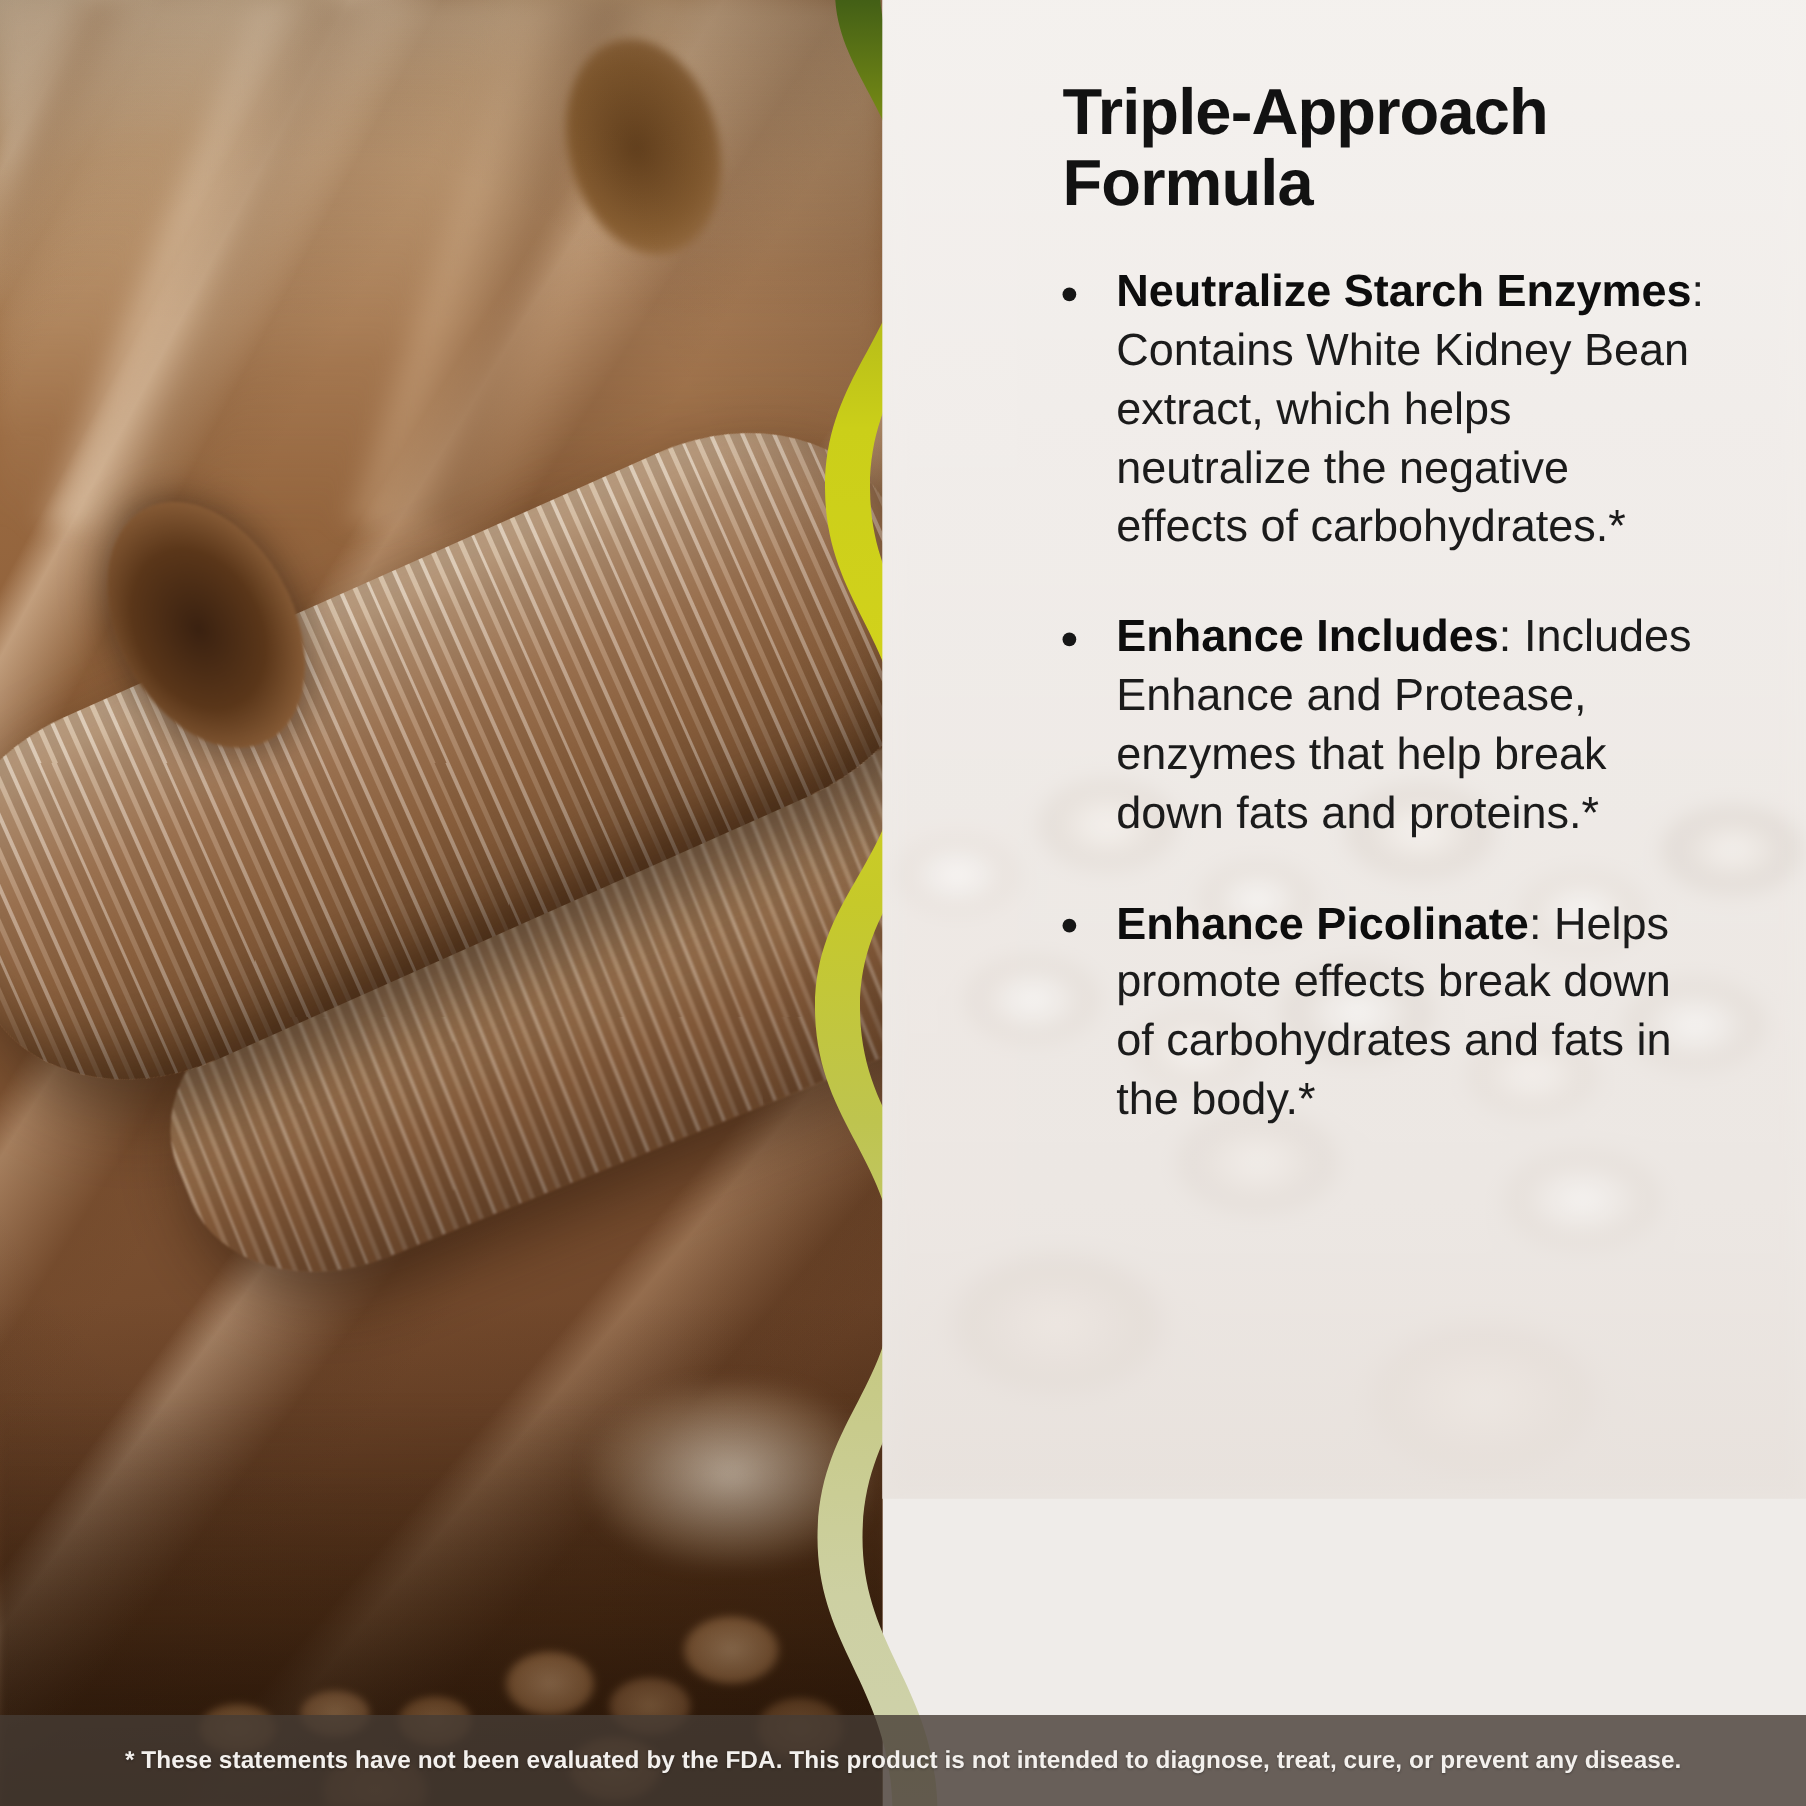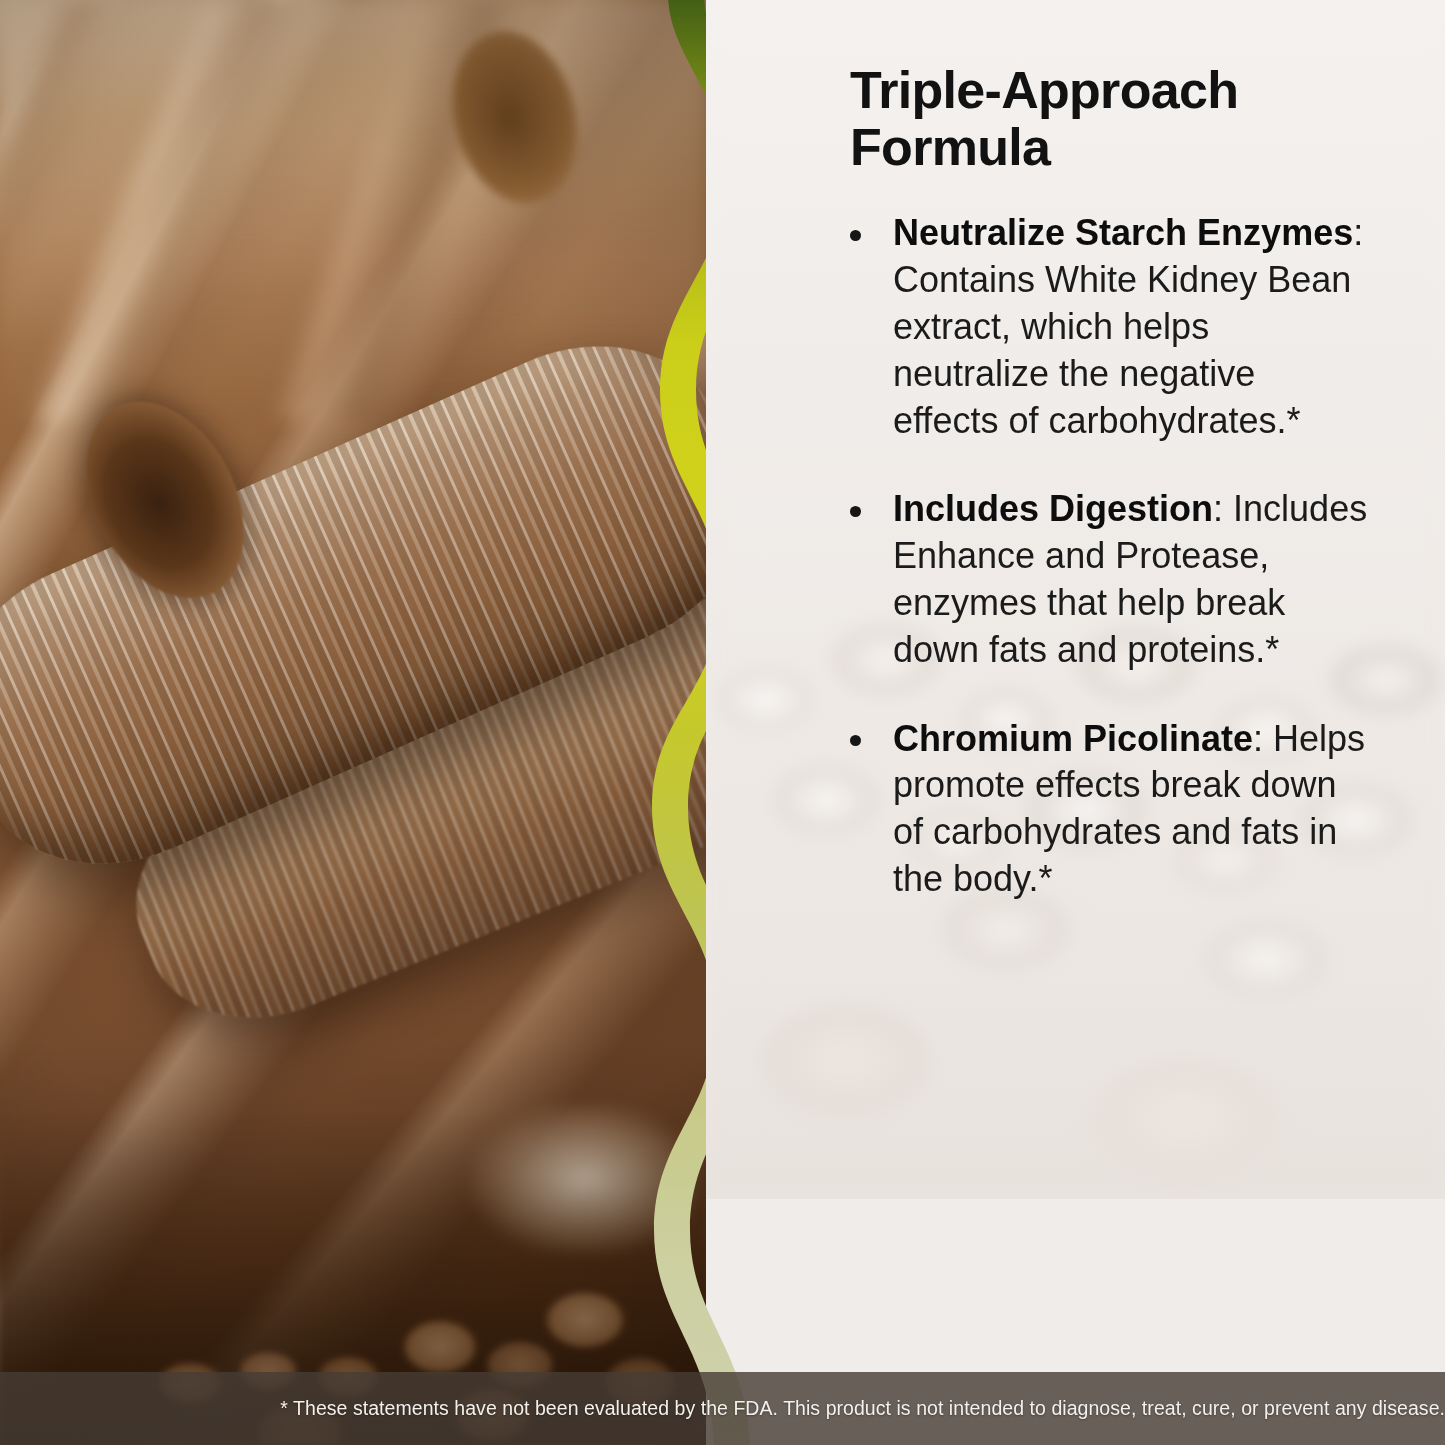--- a/index.html
+++ b/index.html
@@ -191,21 +191,21 @@
     position:absolute; left:0px; top:.54em;
     width:11px; height:11px; border-radius:50%;
     background:#161616;
   }
   .lead{ font-weight:700; color:#0d0d0d;text-align:center; }
 
   
   .footer{
     position:absolute; left:0; bottom:0; width:1445px; height:73px;
     background:rgba(70,60,53,.80);
-    display:flex; align-items:center; justify-content:flex-end;
+    display:flex; align-items:center; justify-content:center;font-weight:bold;
   }
   .footer .fnote{
     color:#f3f0ed;
     font-size:19.5px;
     letter-spacing:.05px;
     white-space:nowrap;
     text-shadow:0 1px 2px rgba(0,0,0,.35);
   }
 </style>
 </head>
@@ -269,26 +269,26 @@
 
       <ul class="bullets">
 
         <li>
           <span class="dot"></span>
           <span class="lead">Neutralize Starch Enzymes</span><span class="sep">: </span><span class="body">Contains White Kidney Bean extract, which helps neutralize the negative effects of carbohydrates.*</span>
         </li>
 
         <li>
           <span class="dot"></span>
-          <span class="lead">Includes Digestion</span><span class="sep">: </span><span class="body">Includes Enhance and Protease, enzymes that help break down fats and proteins.*</span>
+          <span class="lead">Enhance Includes</span><span class="sep">: </span><span class="body">Includes Enhance and Protease, enzymes that help break down fats and proteins.*</span>
         </li>
 
         <li>
           <span class="dot"></span>
-          <span class="lead">Chromium Picolinate</span><span class="sep">: </span><span class="body">Helps promote effects break down of carbohydrates and fats in the body.*</span>
+          <span class="lead">Enhance Picolinate</span><span class="sep">: </span><span class="body">Helps promote effects break down of carbohydrates and fats in the body.*</span>
         </li>
 
       </ul>
     </div>
   </div>
 
   <div class="footer">
     <span class="fnote">* These statements have not been evaluated by the FDA. This product is not intended to diagnose, treat, cure, or prevent any disease.</span>
   </div>
 

